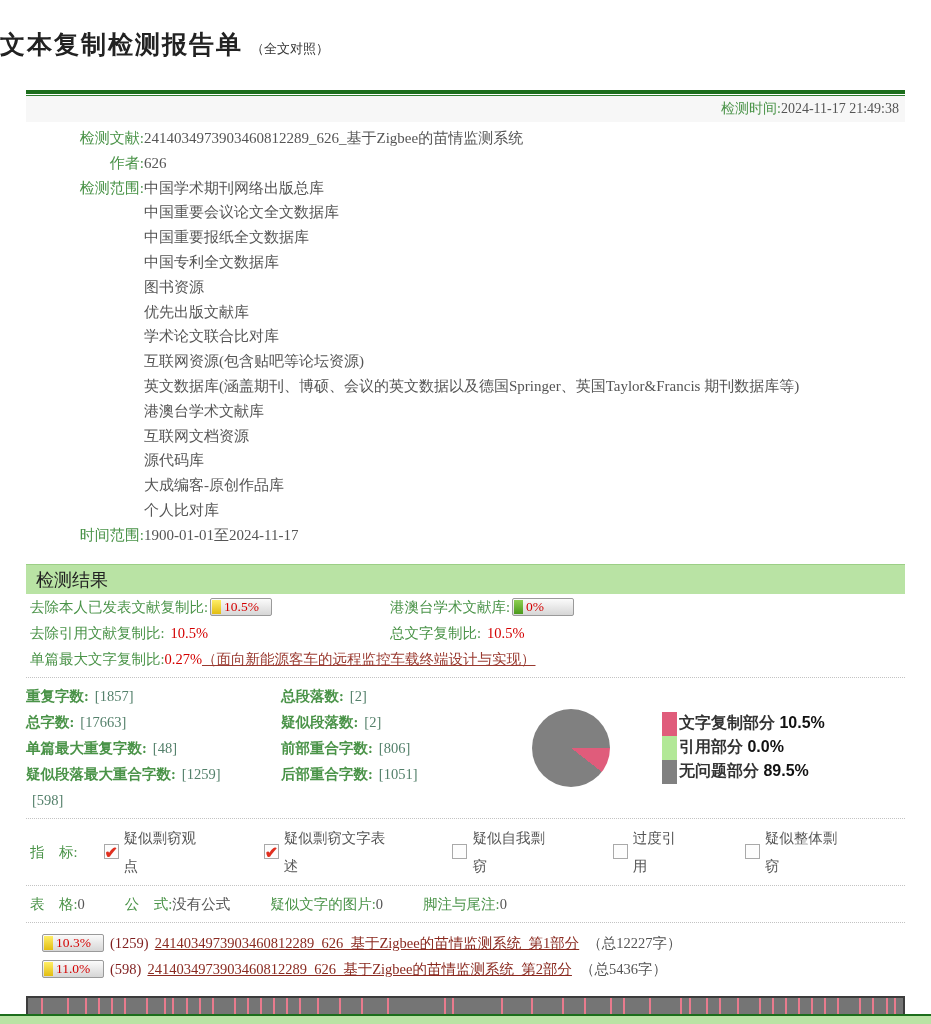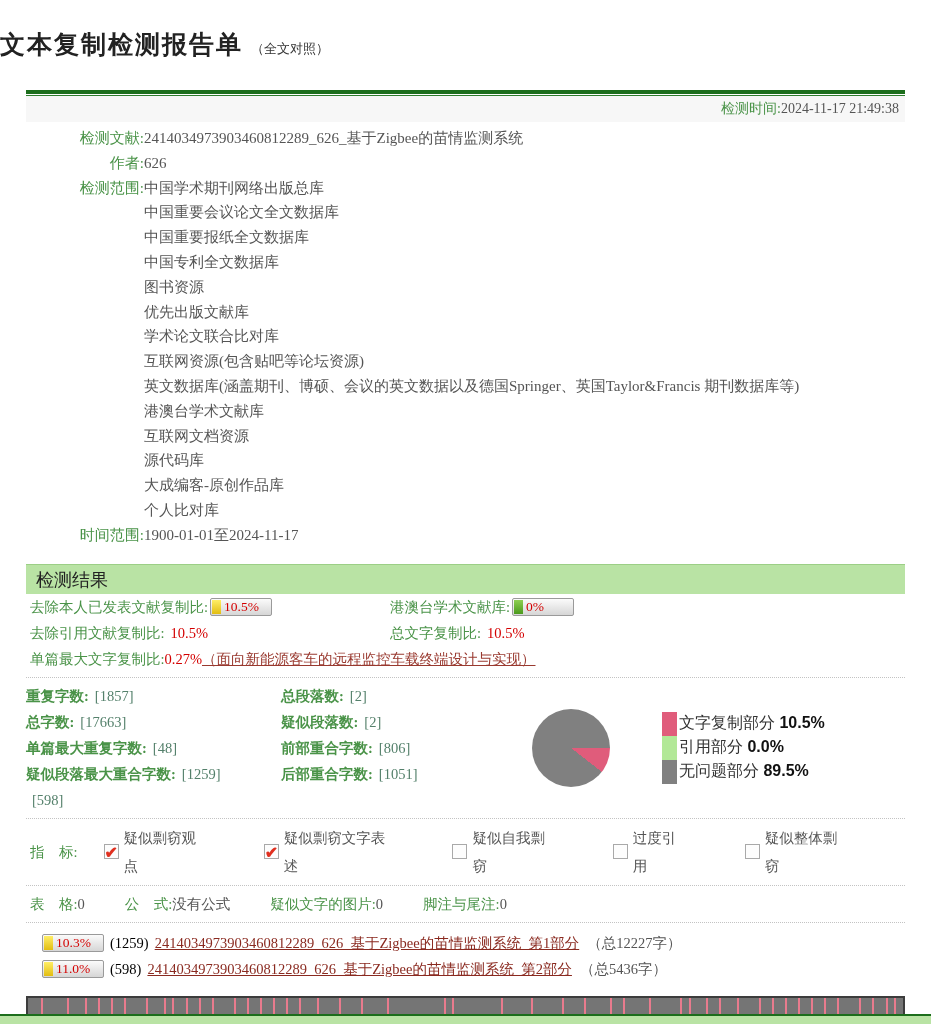--- a/index.html
+++ b/index.html
@@ -45,38 +45,38 @@
   .stat-line { display:flex; line-height:26px; }
   .stat-l { display:flex; width:255px; }
   .stat-r { display:flex; }
   .stat-label { color:#4a9348; font-weight:bold; }
   .stat-value { color:#54806b; margin-left:6px; }
   .pie-box { width:150px; display:flex; align-items:center; justify-content:center; }
   .pie { width:78px; height:78px; border-radius:50%; }
   .legend { display:flex; flex-direction:column; justify-content:center; margin-left:16px; }
   .legend-row { display:flex; align-items:center; height:24px; }
   .legend-chip { width:15px; height:24px; flex:none; }
-  .legend-text { font-family:"Liberation Sans","DejaVu Sans",sans-serif; font-size:16px; color:#333; margin-left:2px; }
+  .legend-text { font-family:"Liberation Sans","DejaVu Sans",sans-serif; font-size:16px; color:#333; margin-left:2px;font-weight:bold; }
   .legend-text b { color:#111; }
 
   .ind-row { display:flex; align-items:center; font-size:14.5px; line-height:28px; padding-left:4px; }
   .ind-label { color:#4a9348; white-space:pre; margin-right:26px; }
   .ind-item { display:flex; align-items:center; margin-right:56px; }
   .cbox { width:15px; height:15px; border:1.5px solid #a9a9a9; background:#fdfdfd; margin-right:5px;
     position:relative; flex:none; }
   .cbox.checked::after { content:"✔"; position:absolute; left:0px; top:-6px; color:#e03020; font-size:16px; font-weight:bold; }
   .ind-text { color:#555; }
 
   .ext-row { display:flex; font-size:14.5px; line-height:26px; padding-left:4px; }
   .ext-item { margin-right:40px; }
   .ext-item .lbl { white-space:pre; }
 
   .parts { font-size:14.5px; padding:2px 0 4px 14px; }
   .part-row { display:flex; align-items:center; line-height:26px; }
-  .part-count { color:#000000; margin:0 6px; }
+  .part-count { color:#7f1d1d; margin:0 6px; }
   .part-link { color:#8a2a20; text-decoration:underline; cursor:pointer; }
   .part-total { color:#555; margin-left:8px; }
 
   .doc-bar { position:relative; height:26px; background:#757575; border:2px solid #3c3c3c; margin-top:10px; overflow:hidden; }
   .stripe { position:absolute; top:0; bottom:0; width:2px; background:#e87b8d; }
 
   .bottom-band { position:absolute; left:0; right:0; bottom:0; height:10px;
     border-top:2px solid #1c6e1c; background:#b9e3a4; }
 </style>
 </head>

